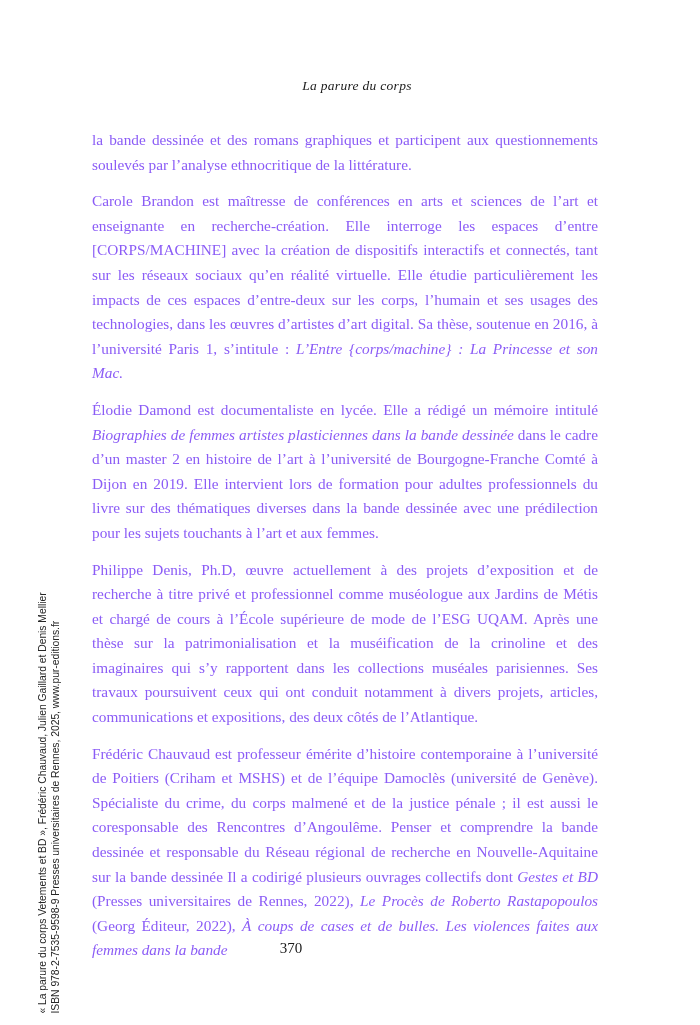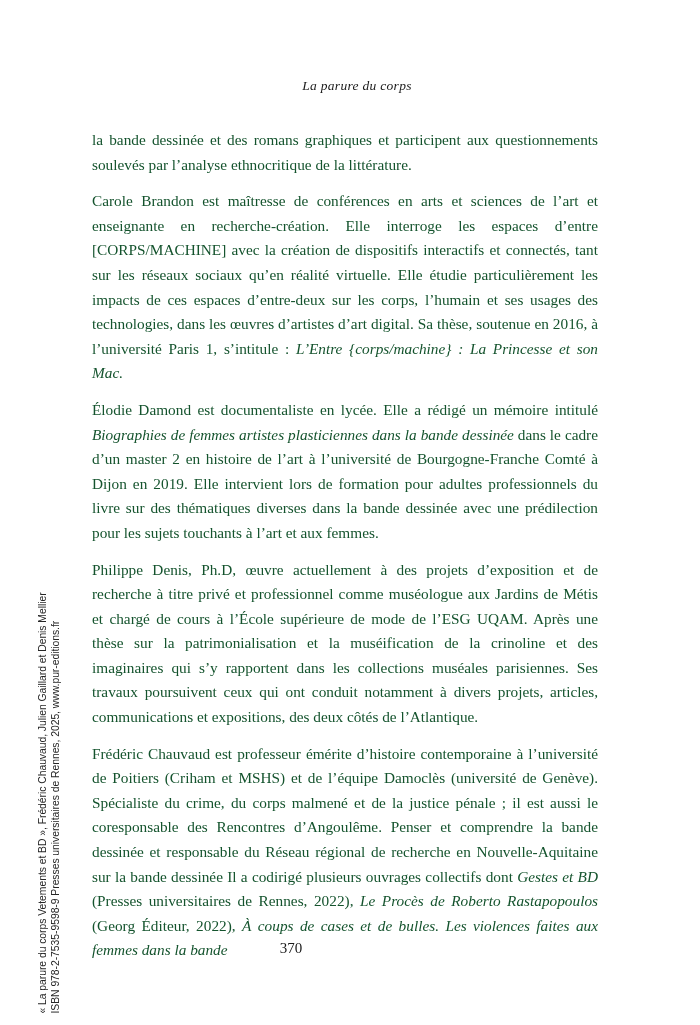--- a/index.html
+++ b/index.html
@@ -45,21 +45,21 @@
     left: 92px;
     width: 506px;
   }
 
   .para {
     margin: 0 0 12px 0;
     font-size: 15.3px;
     line-height: 24.6px;
     text-align: justify;
     text-justify: inter-word;
-    color: #14532d;
+    color: #8b5cf6;
     hyphens: manual;
     -webkit-hyphens: manual;
   }
   .para:last-child { margin-bottom: 0; }
 
   .para i, .para .ital {
     font-style: italic;
   }
 
   

